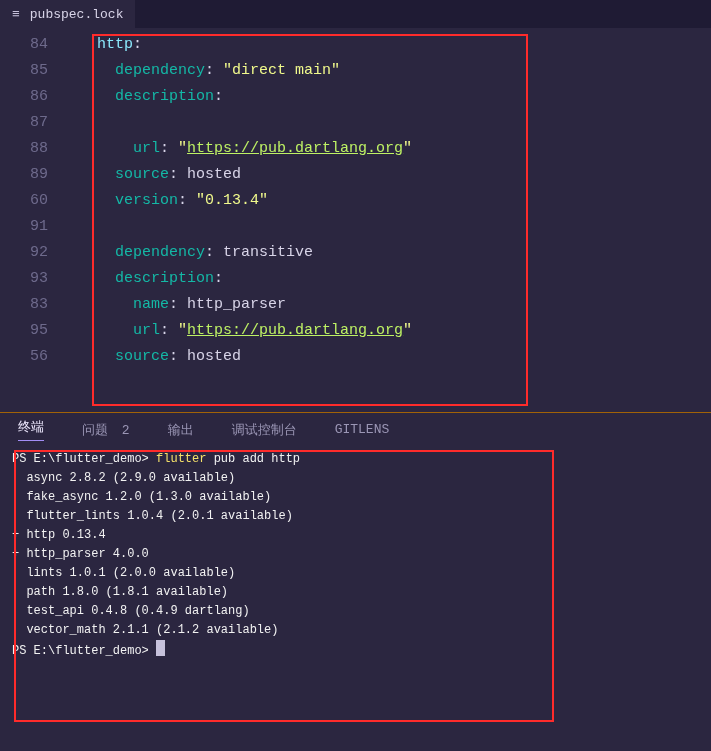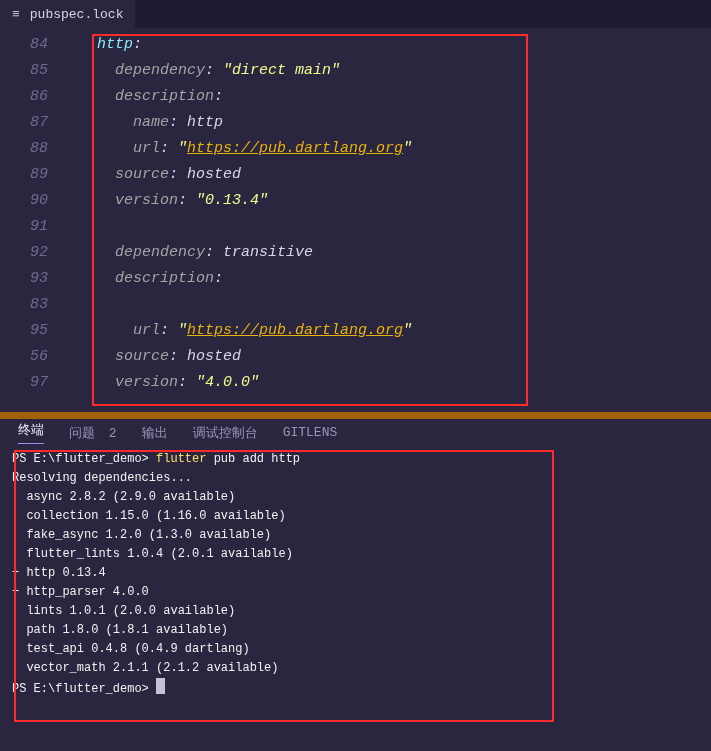--- a/index.html
+++ b/index.html
@@ -37,46 +37,45 @@
     left:92px; top:6px;
     width:436px; height:372px;
     border:2px solid #ff2b2b;
     pointer-events:none;
   }
   .code-line {
     display:flex;
     align-items:flex-end;
     line-height:26px;
     height:26px;
-    font-style:italic;
   }
   .lineno {
     width:70px;
     text-align:right;
     padding-right:22px;
     color:#6e6a8c;
     font-size:15px;
     user-select:none;
   }
   .code { white-space:pre; }
   .tok-key   { color:#8be9fd; }       
-  .tok-key2  { color:#a3a3a3; }       
+  .tok-key2  { color:#14b8a6; }       
   .tok-str   { color:#f1fa8c; }       
   .tok-plain { color:#d8d4e8; }
-  .tok-url   { color:#eab308; text-decoration:underline;}
+  .tok-url   { color:#bef264; text-decoration:underline;}
   .tok-delim { color:#d8d4e8; }
 
   .panel-tabs {
-    display:flex; gap:25px;
+    display:flex; gap:38px;
     align-items:center;
     height:34px;
     padding-left:18px;
     font-size:13px;
     color:#9b96b5;
-    border-top:7px solid #a16207;
+    border-top:1px solid #a16207;
   }
   .ptab-active {
     color:#efeaff;
     border-bottom:1px solid #a28df6;
     padding-bottom:4px;
   }
   .ptab-badge { margin-left:6px; }
 
   .terminal-wrap { position:relative; padding:4px 12px 0 12px; }
   .redbox-lower {
@@ -121,82 +120,76 @@
       <div class="code-line">
         <span class="lineno">85</span>
         <span class="code"><span class="tok-plain">     </span><span class="tok-key2">dependency</span><span class="tok-delim">: </span><span class="tok-str">"direct main"</span></span>
       </div>
       <div class="code-line">
         <span class="lineno">86</span>
         <span class="code"><span class="tok-plain">     </span><span class="tok-key2">description</span><span class="tok-delim">:</span></span>
       </div>
       <div class="code-line">
         <span class="lineno">87</span>
-        <span class="code"><span class="tok-plain">       </span><span class="tok-key2">name</span><span class="tok-delim">: </span><span class="tok-plain">http</span></span>
       </div>
       <div class="code-line">
         <span class="lineno">88</span>
         <span class="code"><span class="tok-plain">       </span><span class="tok-key2">url</span><span class="tok-delim">: </span><span class="tok-str">"</span><span class="tok-url">https://pub.dartlang.org</span><span class="tok-str">"</span></span>
       </div>
       <div class="code-line">
         <span class="lineno">89</span>
         <span class="code"><span class="tok-plain">     </span><span class="tok-key2">source</span><span class="tok-delim">: </span><span class="tok-plain">hosted</span></span>
       </div>
       <div class="code-line">
-        <span class="lineno">90</span>
+        <span class="lineno">60</span>
         <span class="code"><span class="tok-plain">     </span><span class="tok-key2">version</span><span class="tok-delim">: </span><span class="tok-str">"0.13.4"</span></span>
       </div>
       <div class="code-line">
         <span class="lineno">91</span>
       </div>
       <div class="code-line">
         <span class="lineno">92</span>
         <span class="code"><span class="tok-plain">     </span><span class="tok-key2">dependency</span><span class="tok-delim">: </span><span class="tok-plain">transitive</span></span>
       </div>
       <div class="code-line">
         <span class="lineno">93</span>
         <span class="code"><span class="tok-plain">     </span><span class="tok-key2">description</span><span class="tok-delim">:</span></span>
       </div>
       <div class="code-line">
         <span class="lineno">83</span>
+        <span class="code"><span class="tok-plain">       </span><span class="tok-key2">name</span><span class="tok-delim">: </span><span class="tok-plain">http_parser</span></span>
       </div>
       <div class="code-line">
         <span class="lineno">95</span>
         <span class="code"><span class="tok-plain">       </span><span class="tok-key2">url</span><span class="tok-delim">: </span><span class="tok-str">"</span><span class="tok-url">https://pub.dartlang.org</span><span class="tok-str">"</span></span>
       </div>
       <div class="code-line">
         <span class="lineno">56</span>
         <span class="code"><span class="tok-plain">     </span><span class="tok-key2">source</span><span class="tok-delim">: </span><span class="tok-plain">hosted</span></span>
-      </div>
-      <div class="code-line">
-        <span class="lineno">97</span>
-        <span class="code"><span class="tok-plain">     </span><span class="tok-key2">version</span><span class="tok-delim">: </span><span class="tok-str">"4.0.0"</span></span>
       </div>
     </div>
   <div class="redbox-upper"></div>
 </div>
 
 <div class="panel-tabs">
   <span class="ptab-active">终端</span>
   <span>
     <span>问题</span>
     <span class="ptab-badge">2</span>
   </span>
   <span>输出</span>
   <span>调试控制台</span>
   <span>GITLENS</span>
 </div>
 
 <div class="terminal-wrap">
   <div class="redbox-lower"></div>
   <div class="term-line"><span class="t-prompt">PS E:\flutter_demo&gt;</span><span class="t-cmd"> flutter</span><span class="t-plain"> pub add http</span></div>
   <div id="term-host">
-      <div class="term-line t-plain">Resolving dependencies...</div>
       <div class="term-line t-plain">  async 2.8.2 (2.9.0 available)</div>
-      <div class="term-line t-plain">  collection 1.15.0 (1.16.0 available)</div>
       <div class="term-line t-plain">  fake_async 1.2.0 (1.3.0 available)</div>
       <div class="term-line t-plain">  flutter_lints 1.0.4 (2.0.1 available)</div>
       <div class="term-line t-plain">+ http 0.13.4</div>
       <div class="term-line t-plain">+ http_parser 4.0.0</div>
       <div class="term-line t-plain">  lints 1.0.1 (2.0.0 available)</div>
       <div class="term-line t-plain">  path 1.8.0 (1.8.1 available)</div>
       <div class="term-line t-plain">  test_api 0.4.8 (0.4.9 dartlang)</div>
       <div class="term-line t-plain">  vector_math 2.1.1 (2.1.2 available)</div>
     </div>
   <div class="term-line"><span class="t-prompt">PS E:\flutter_demo&gt; </span><span class="t-cursor"></span></div>

